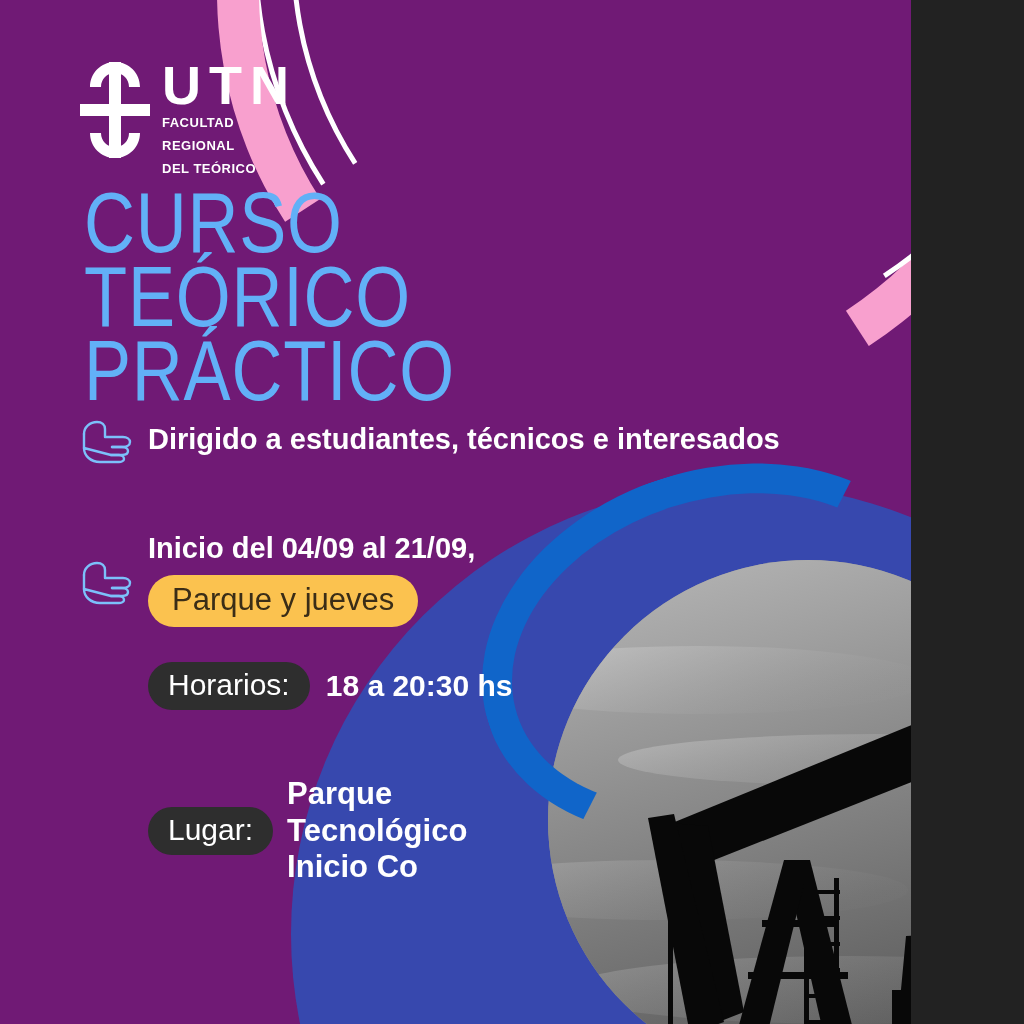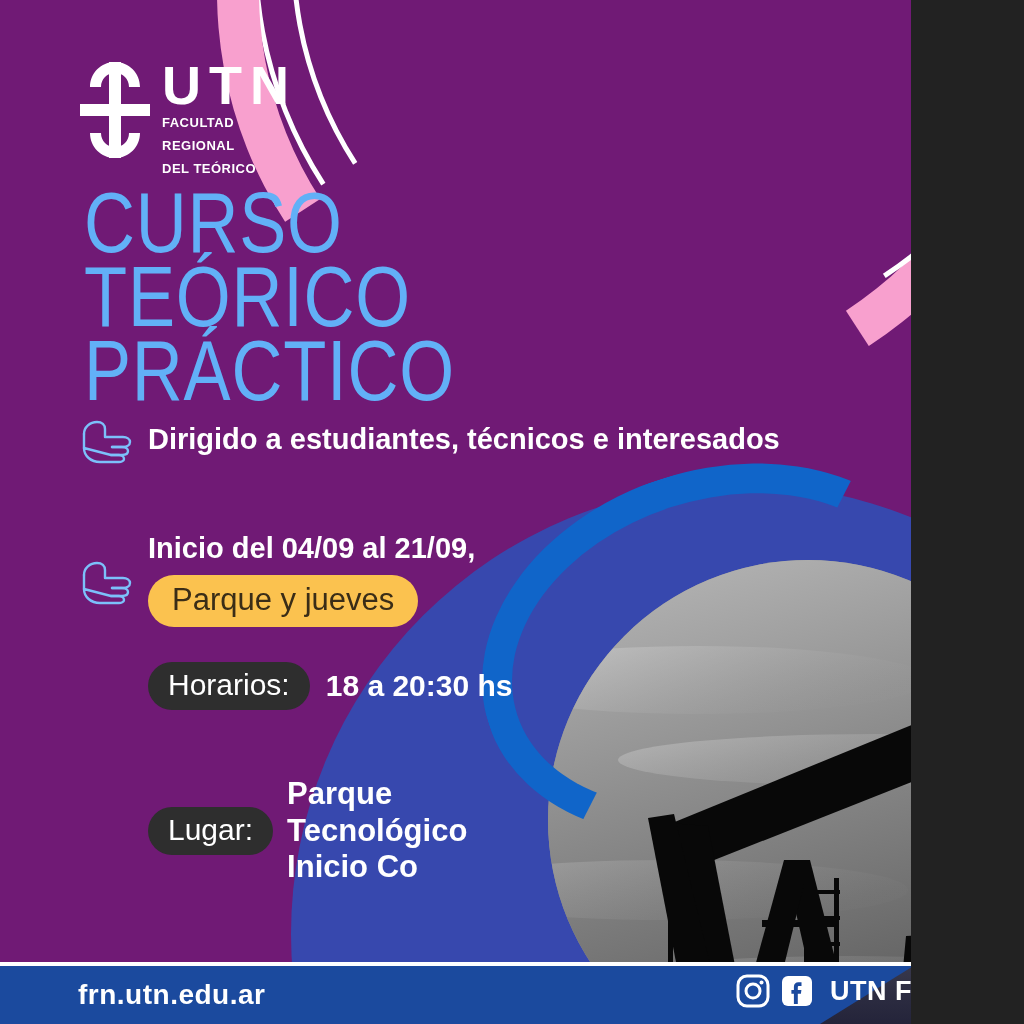--- a/index.html
+++ b/index.html
@@ -291,32 +291,14 @@
 
   <div class="row" id="row4">
     <span class="pill-dark">Lugar:</span>
     <span class="val-white-block">
       <span style="display:block">Parque</span>
       <span style="display:block">Tecnológico</span>
       <span style="display:block">Inicio Co</span>
     </span>
   </div>
 
-  <div id="footer">
-    <div id="footer-photo"></div>
-    <div id="footer-blue"></div>
-    <div id="footer-rule"></div>
-    <div id="footer-url">frn.utn.edu.ar</div>
-    <div id="footer-social">
-      <svg width="34" height="34" viewBox="0 0 34 34">
-        <rect x="2" y="2" width="30" height="30" rx="9" fill="none" stroke="#fff" stroke-width="3"></rect>
-        <circle cx="17" cy="17" r="7" fill="none" stroke="#fff" stroke-width="3"></circle>
-        <circle cx="25.5" cy="8.5" r="2" fill="#fff"></circle>
-      </svg>
-      <svg width="34" height="34" viewBox="0 0 34 34">
-        <rect x="2" y="2" width="30" height="30" rx="6" fill="#ffffff"></rect>
-        <path d="M21.5 12 h-2.6 c-.6 0 -1.1 .5 -1.1 1.1 V16 h3.6 l-.5 3.8 h-3.1 V30 h-3.9 V19.8 H11.4 V16 h2.5 v-3.3 c0 -2.6 1.9 -4.4 4.4 -4.4 h3.2 z" fill="#1b4a9e"></path>
-      </svg>
-      <span id="footer-handle">UTN FRN</span>
-    </div>
-  </div>
 
 </div>
 
 </body></html>

